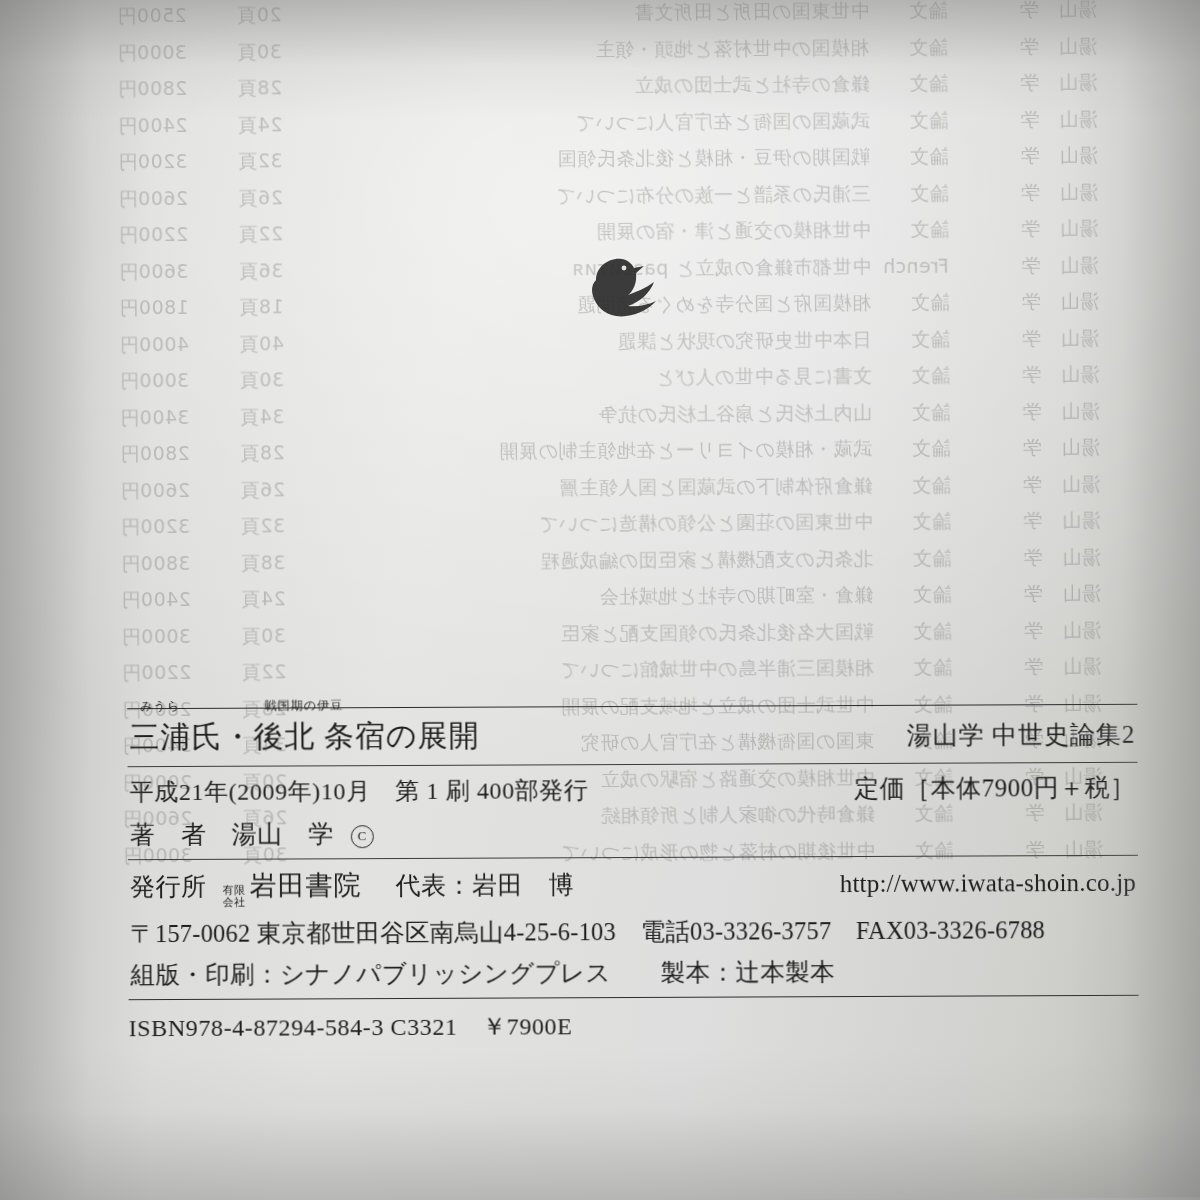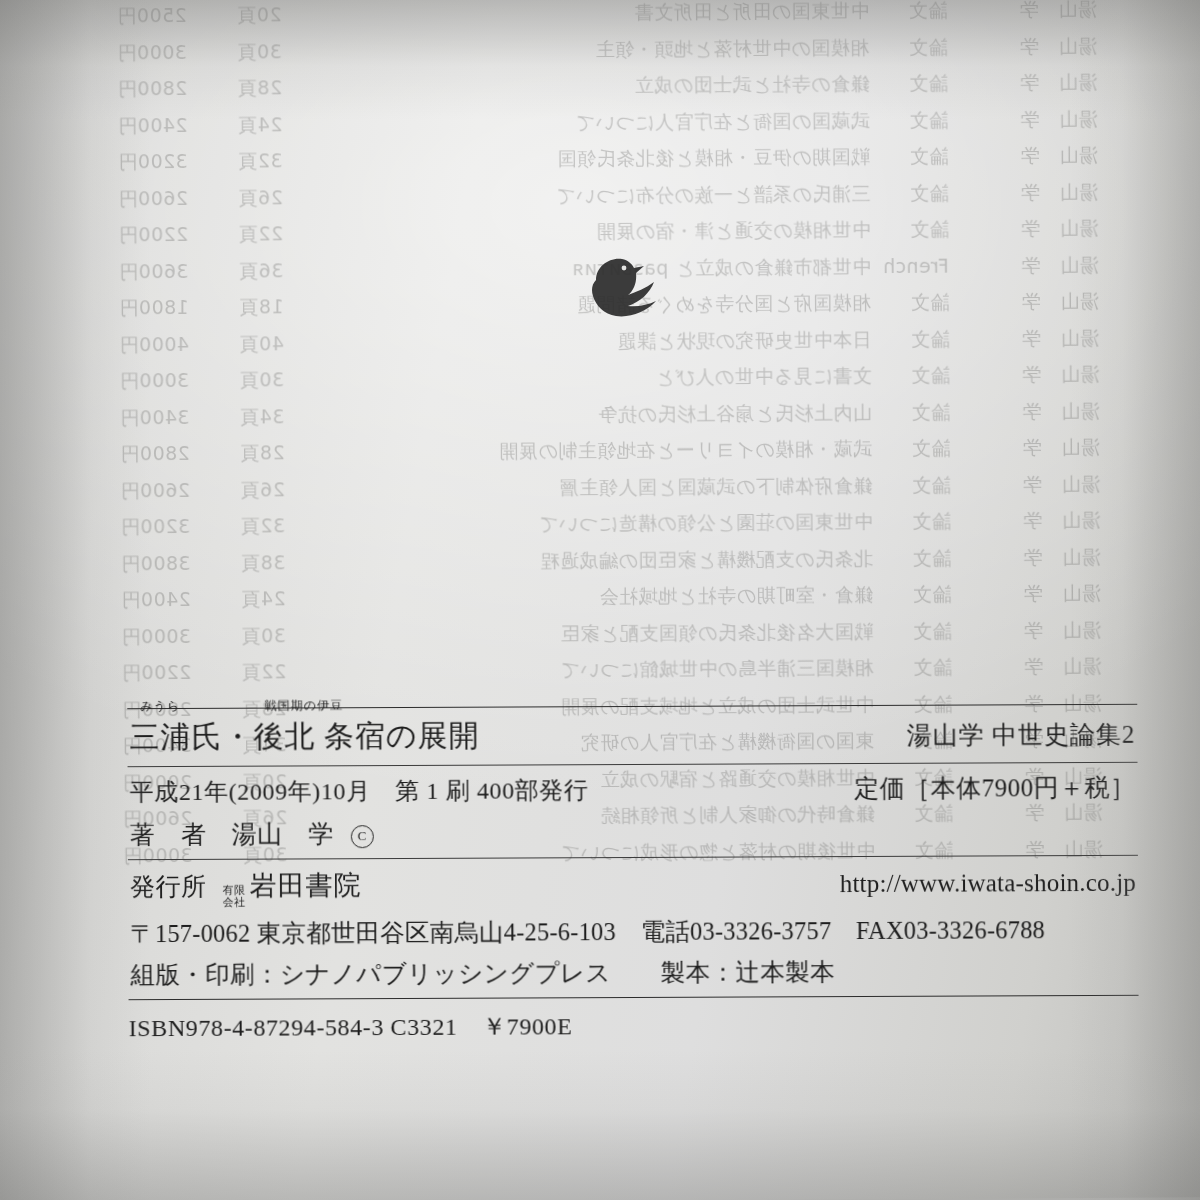--- a/index.html
+++ b/index.html
@@ -468,20 +468,21 @@
     <div class="rule thin"></div>
 
     <div class="colo-sect">
       <div class="pub-line">
         <span class="pub-label">発行所</span>
         <span class="kabu">
           <span style="display:block">有限</span>
           <span style="display:block">会社</span>
         </span>
         <span class="pub-name">岩田書院</span>
+        <span class="rep">代表：岩田　博</span>
         <span class="url">http://www.iwata-shoin.co.jp</span>
       </div>
       <div class="addr-line">〒157-0062 東京都世田谷区南烏山4-25-6-103　電話03-3326-3757　FAX03-3326-6788</div>
       <div class="print-line">組版・印刷：シナノパブリッシングプレス　　製本：辻本製本</div>
     </div>
 
     <div class="rule"></div>
 
     <div class="isbn-line">ISBN978-4-87294-584-3 C3321　￥7900E</div>
   </div>

